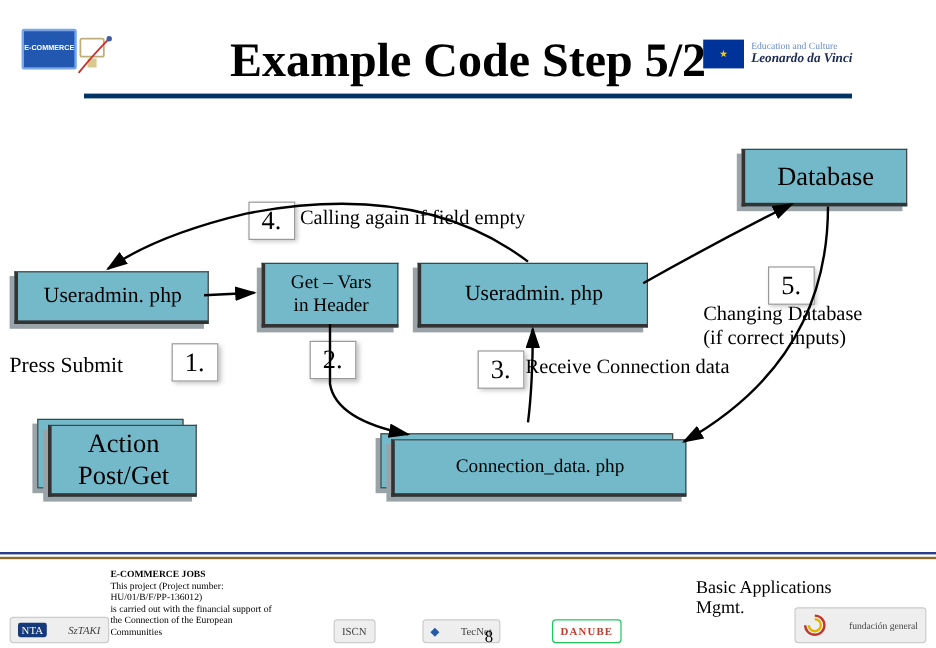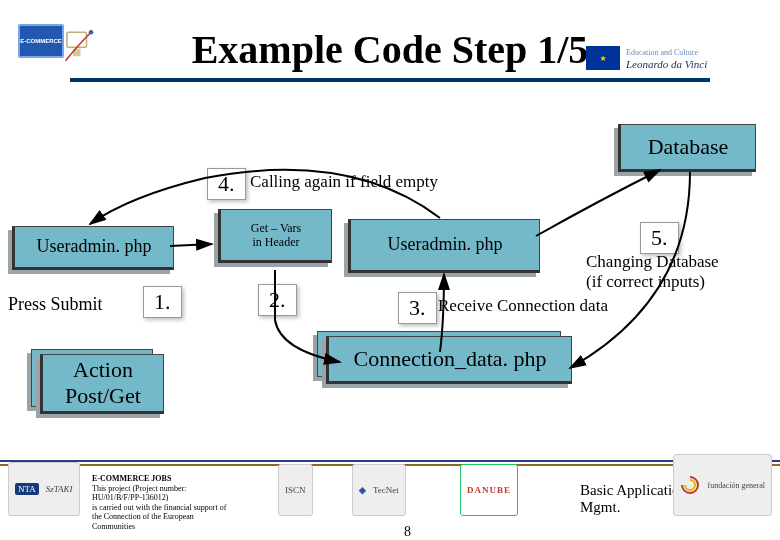--- a/index.html
+++ b/index.html
@@ -101,21 +101,21 @@
   .pnum {
     position: absolute;
     font-size: 14px;
     color: #000;
   }
   .eu-badge {
     position: absolute;
     top: 20px; right: 18px;
     width: 176px; height: 50px;
     display: flex;
-    align-items: flex-end;
+    align-items: center;
     gap: 6px;
   }
   .eu-flag {
     width: 34px; height: 24px;
     background: #003399;
     position: relative;
   }
   .eu-flag::after {
     content: "★";
     color: #ffcc00;
@@ -128,62 +128,62 @@
     display: flex;
     flex-direction: column;
     font-size: 8px;
     color: #6b8cc4;
     line-height: 1.1;
   }
   .eu-words .lv {
     font-size: 11px;
     color: #1a2a55;
     font-style: italic;
-    font-weight: normal;
+    font-weight: bold;
   }
   .ecom {
     width: 42px; height: 30px;
     background: #2258b0;
     border: 2px solid #7aa6e8;
     border-radius: 2px;
     display:flex;align-items:center;justify-content:center;
   }
   .monitor {
     width: 30px; height: 40px;
   }
   .logo-small {
     position: absolute;
-    bottom: 24px;
+    bottom: 4px;
     font-size: 9px;
     color: #444;
     background: #eee;
     border: 1px solid #ccc;
-    padding: 20px 6px;
+    padding: 4px 6px;
     border-radius: 3px;
-    display: flex; align-items:center; gap:7px;
+    display: flex; align-items:center; gap:18px;
   }
 </style>
 </head>
 <body>
 
 <div class="logo-top-left">
   <div style="display:flex;gap:4px;align-items:flex-start;">
     <div class="ecom">
       <span style="color:#fff;font-size:6px;font-family:Arial;font-weight:bold">E-COMMERCE</span>
     </div>
   </div>
   <svg class="monitor" viewBox="0 0 40 50" style="position:absolute;top:4px;left:46px;">
     <rect x="4" y="4" width="26" height="20" rx="2" fill="#fff" stroke="#bfae7a" stroke-width="2"></rect>
     <rect x="12" y="26" width="10" height="10" fill="#d8c98f"></rect>
     <path d="M2 42 Q20 20 36 4" stroke="#c9302c" fill="none" stroke-width="2"></path>
     <circle cx="36" cy="4" r="3" fill="#3c5aa6"></circle>
   </svg>
 </div>
 
-<div class="title">Example Code  Step 1/5</div>
+<div class="title">Example Code  Step 5/2</div>
 <div class="title-rule"></div>
 
 <div class="eu-badge">
   <div class="eu-flag"></div>
   <div class="eu-words">
     <span>Education and Culture</span>
     <span class="lv">Leonardo da Vinci</span>
   </div>
 </div>
 
@@ -191,21 +191,21 @@
   <span>Database</span>
 </div>
 
 <div class="numlabel" style="top:168px;left:207px;">4.</div>
 <div class="text small" style="top:172px;left:250px;">Calling again if field empty</div>
 
 <div class="box" style="top:226px;left:12px;width:158px;height:40px;">
   <span>Useradmin. php</span>
 </div>
 
-<div class="box" style="top:209px;left:218px;width:110px;height:50px;font-size:12px;white-space:pre-line;">
+<div class="box" style="top:219px;left:218px;width:110px;height:50px;font-size:16px;white-space:pre-line;">
   <span>Get – Vars
 in Header</span>
 </div>
 
 <div class="box" style="top:219px;left:348px;width:188px;height:50px;">
   <span>Useradmin. php</span>
 </div>
 
 <div class="numlabel" style="top:222px;left:640px;">5.</div>
 <div class="text small" style="top:252px;left:586px;white-space:pre-line;">Changing Database
@@ -217,21 +217,21 @@
 <div class="numlabel" style="top:284px;left:258px;">2.</div>
 <div class="numlabel" style="top:292px;left:398px;">3.</div>
 
 <div class="text small" style="top:296px;left:438px;">Receive Connection data</div>
 
 <div class="box stack" style="top:354px;left:40px;width:120px;height:56px;font-size:22px;white-space:pre-line;">
   <span>Action
 Post/Get</span>
 </div>
 
-<div class="box stack" style="top:336px;left:326px;width:242px;height:44px;font-size:22px;">
+<div class="box stack" style="top:366px;left:326px;width:242px;height:44px;font-size:16px;">
   <span>Connection_data. php</span>
 </div>
 
 <svg class="arrow" width="780" height="540" style="top:0;left:0;">
   <defs>
     <marker id="ah" markerWidth="10" markerHeight="10" refX="8" refY="3" orient="auto">
       <path d="M0,0 L9,3 L0,6 Z" fill="#000"></path>
     </marker>
   </defs>
 

